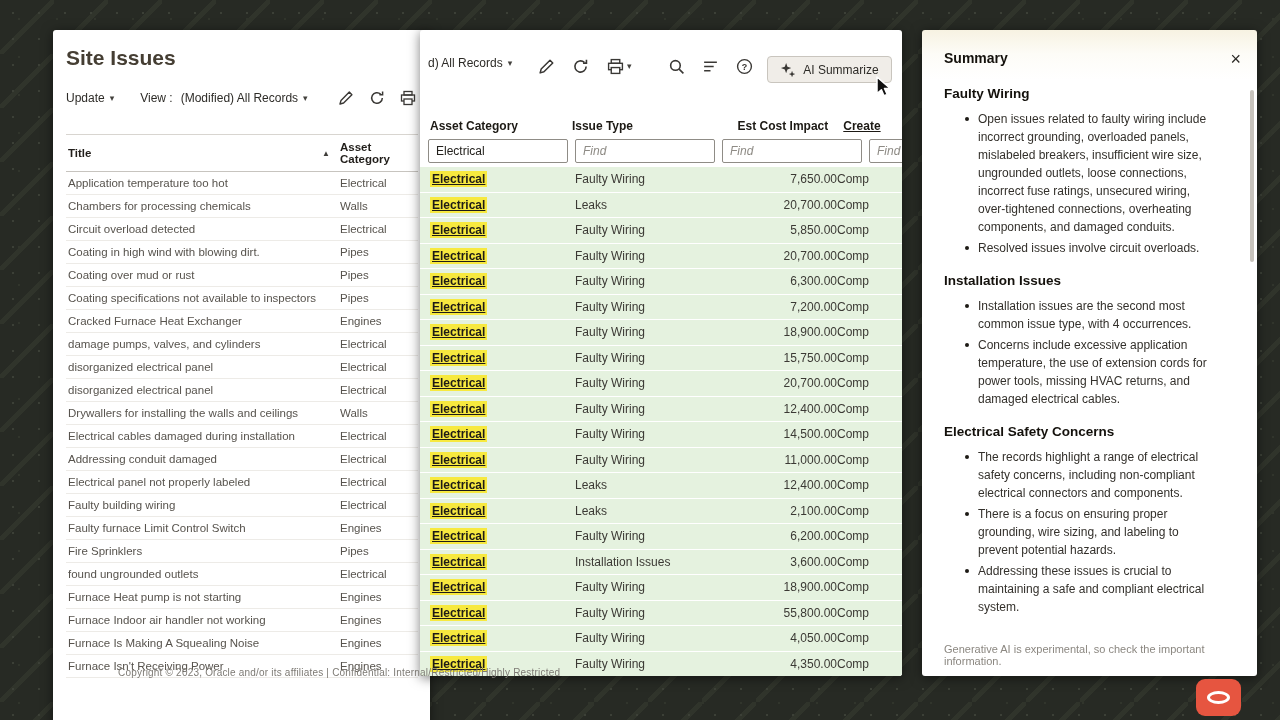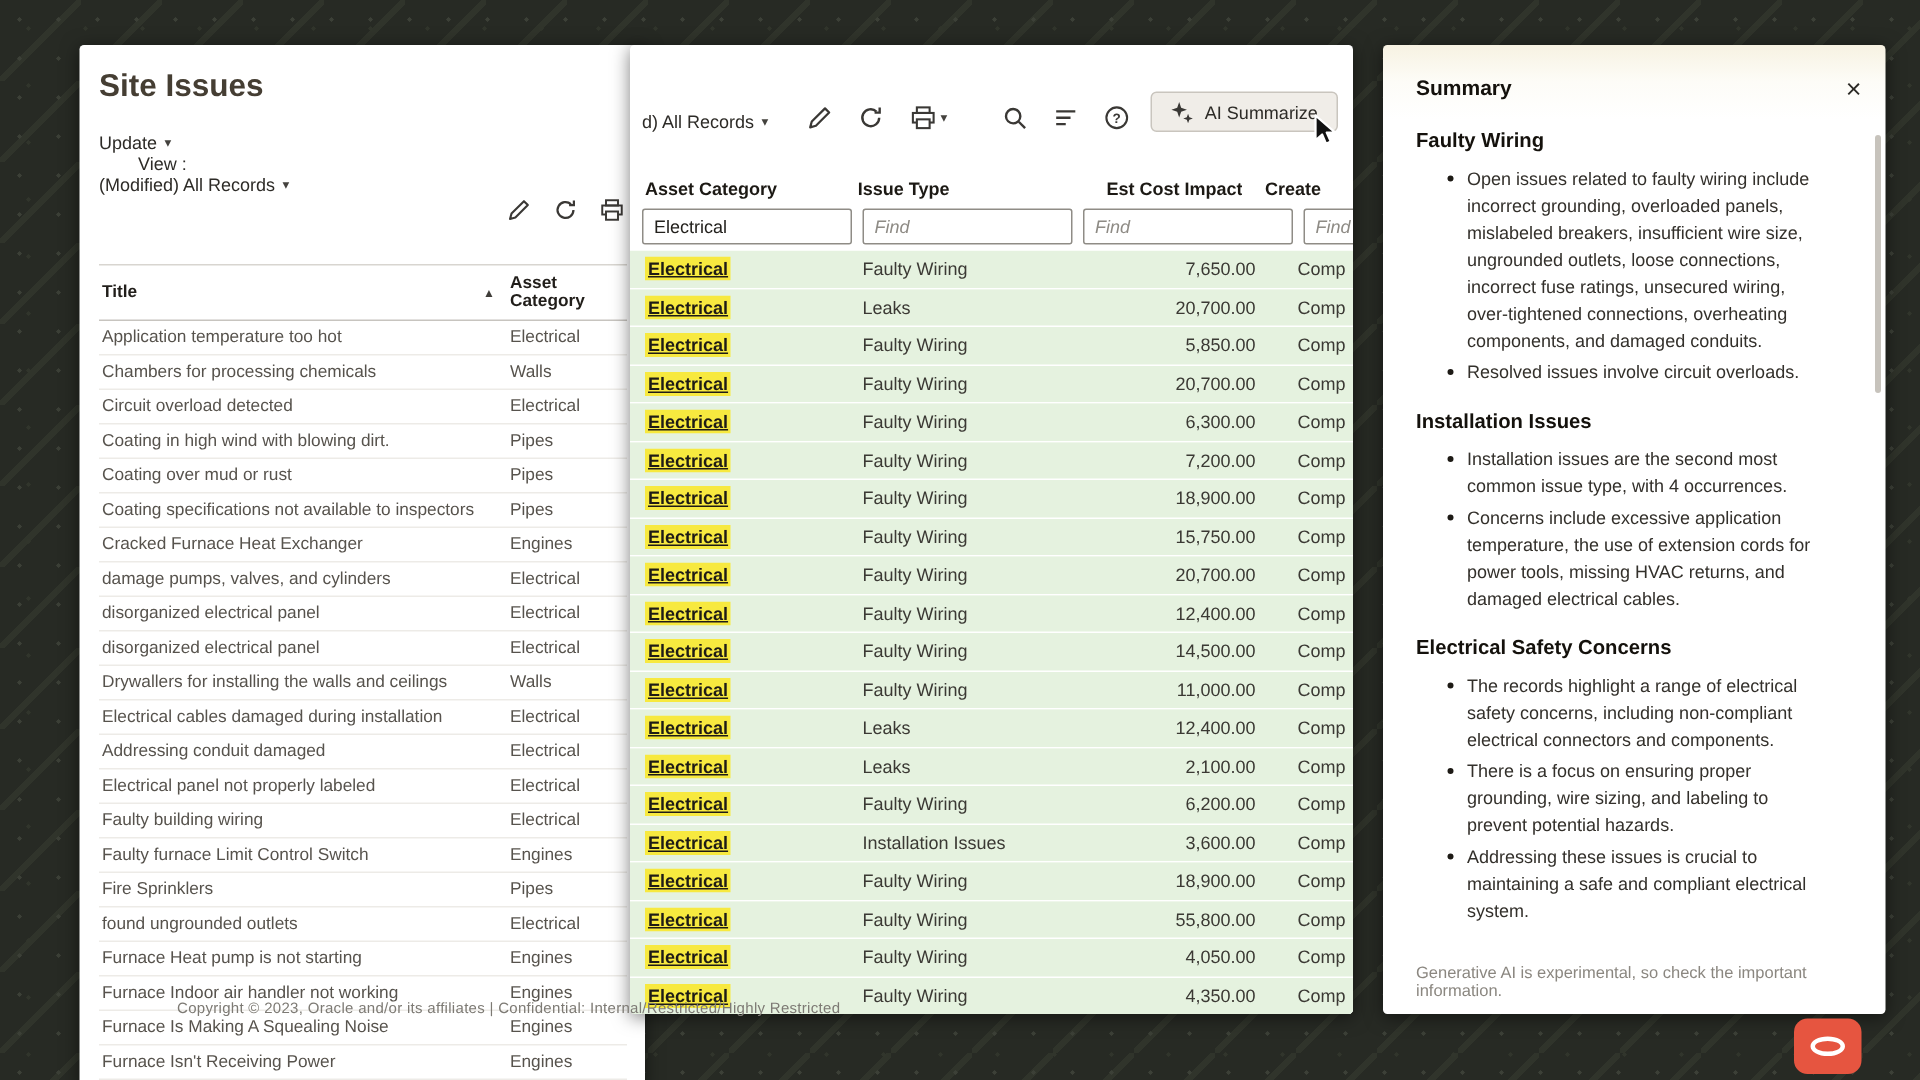--- a/index.html
+++ b/index.html
@@ -13,59 +13,59 @@
       linear-gradient(135deg,transparent 47%,#30342b 47%,#30342b 53%,transparent 53%);
     background-size:26px 26px,38px 38px,54px 54px;
   }
   button{cursor:default;}
   .panel{position:absolute;background:#fff;border-radius:3px;box-shadow:0 2px 12px rgba(0,0,0,.5);overflow:hidden;z-index:10;}
   .copyright{position:absolute;left:118px;top:667px;font-size:10px;color:#7d7a74;z-index:60;letter-spacing:.2px;}
 
   
   .lp{left:20px;top:30px;width:377px;height:696px;margin-left:33px;}
   .lp-title{margin:16px 0 0 13px;font-size:21px;font-weight:800;color:#453e33;}
-  .lp-toolbar{display:flex;margin:18px 12px 0 13px;font-size:12px;color:#2d2b27;flex-direction:column;}
+  .lp-toolbar{display:flex;align-items:center;margin:18px 12px 0 13px;font-size:12px;color:#2d2b27;}
   .dd-btn{display:inline-flex;align-items:center;gap:5px;background:none;border:none;font:inherit;color:#2d2b27;padding:0;white-space:nowrap;}
   .chev{font-size:9px;color:#44423e;line-height:1;}
   .view-lbl{margin:0 8px 0 26px;}
   .tb-icons{margin-left:auto;display:flex;gap:11px;align-items:center;}
   .icon-btn{background:none;border:none;padding:0;width:20px;height:20px;display:flex;align-items:center;justify-content:center;}
   .lp-tablewrap{margin:26px 12px 0 13px;}
   .lp-table{width:100%;border-collapse:collapse;font-size:11.5px;color:#57534d;table-layout:fixed;}
   .lp-table th{text-align:left;font-weight:700;color:#211e1a;padding:6px 2px;border-top:1px solid #d8d5d0;border-bottom:1px solid #c7c4bf;font-size:11.5px;}
   .col-title{width:268px;}
   .sort{float:right;font-size:8px;color:#3f3d39;margin:2px 6px 0 0;}
   .lp-table td{padding:4px 2px 3px;line-height:15px;border-bottom:1px solid #edebe7;white-space:nowrap;overflow:hidden;}
 
   
   .mp{left:420px;top:30px;width:482px;height:646px;}
-  .mp-toolbar{position:absolute;top:26px;left:8px;right:19px;height:32px;display:flex;align-items:flex-end;font-size:12px;color:#2d2b27;}
+  .mp-toolbar{position:absolute;top:26px;left:8px;right:19px;height:32px;display:flex;align-items:flex-start;font-size:12px;color:#2d2b27;}
   .mp-icons{display:flex;align-items:center;gap:14px;margin-left:24px;}
   .pgroup{display:flex;align-items:center;gap:3px;}
   .sp-left{margin-left:18px;}
   .ai-btn{margin-left:13px;display:flex;align-items:center;gap:7px;background:#f0ede8;border:1px solid #c9c5be;border-radius:4px;height:27px;padding:0 12px;font:inherit;font-size:12px;color:#2d2b27;white-space:nowrap;}
   .mp-header{position:absolute;top:84px;left:0;right:0;height:24px;display:flex;align-items:center;font-size:12px;font-weight:700;color:#1c1914;}
   .hc{white-space:nowrap;overflow:hidden;}
   .hc.c1{margin-left:10px;width:145px;}
   .hc.c2{width:143px;}
   .hc.c3{width:119px;text-align:right;}
-  .hc.c4{margin-left:15px;width:60px;}
+  .hc.c4{margin-left:15px;width:60px;text-decoration:underline;}
   .mp-filters{position:absolute;top:108px;left:0;right:0;height:26px;display:flex;align-items:center;}
   .f{height:24px;border:1px solid #8f8c86;border-radius:2px;font:inherit;font-size:12px;color:#23211d;padding:0 7px;background:#fff;box-sizing:border-box;}
   .f::placeholder{font-style:italic;color:#8e8b85;}
   .f1{margin-left:8px;width:140px;}
   .f2,.f3{margin-left:7px;width:140px;}
   .f4{margin-left:7px;width:80px;}
   .mp-body{position:absolute;top:137px;left:0;right:0;bottom:0;background:#fff;overflow:hidden;}
   .grow{display:flex;align-items:center;height:24.5px;border-bottom:1px solid #fff;background:#e5f2df;font-size:12px;color:#3b3934;}
   .gc{white-space:nowrap;overflow:hidden;}
   .gc.c1{margin-left:10px;width:145px;}
   .gc.c2{width:143px;}
   .gc.c3{width:119px;text-align:right;}
-  .gc.c4{width:60px;text-align:right;}
+  .gc.c4{width:60px;}
   .cat-link{display:inline-block;background:#f7e93f;font-weight:700;text-decoration:underline;color:#1e1b16;padding:1px 2px;}
 
   
   .rp{left:922px;top:30px;width:335px;height:646px;background:linear-gradient(180deg,#f7f2e2 0,#fdfcf7 24px,#ffffff 50px);}
   .rp-head{display:flex;align-items:flex-start;padding:20px 14px 0 22px;}
   .rp-head h2{font-size:14px;font-weight:800;color:#14110c;margin:0;}
   .close{margin-left:auto;background:none;border:none;font-size:18px;color:#2b2925;padding:0 2px;line-height:1;font-family:inherit;}
   .rp-content{padding:2px 44px 0 22px;}
   .sum-h{font-size:13.5px;font-weight:800;color:#14110c;margin:16px 0 9px;}
   .sum-ul{list-style:none;margin:0;padding-left:34px;font-size:12px;line-height:1.5;color:#33302b;}

